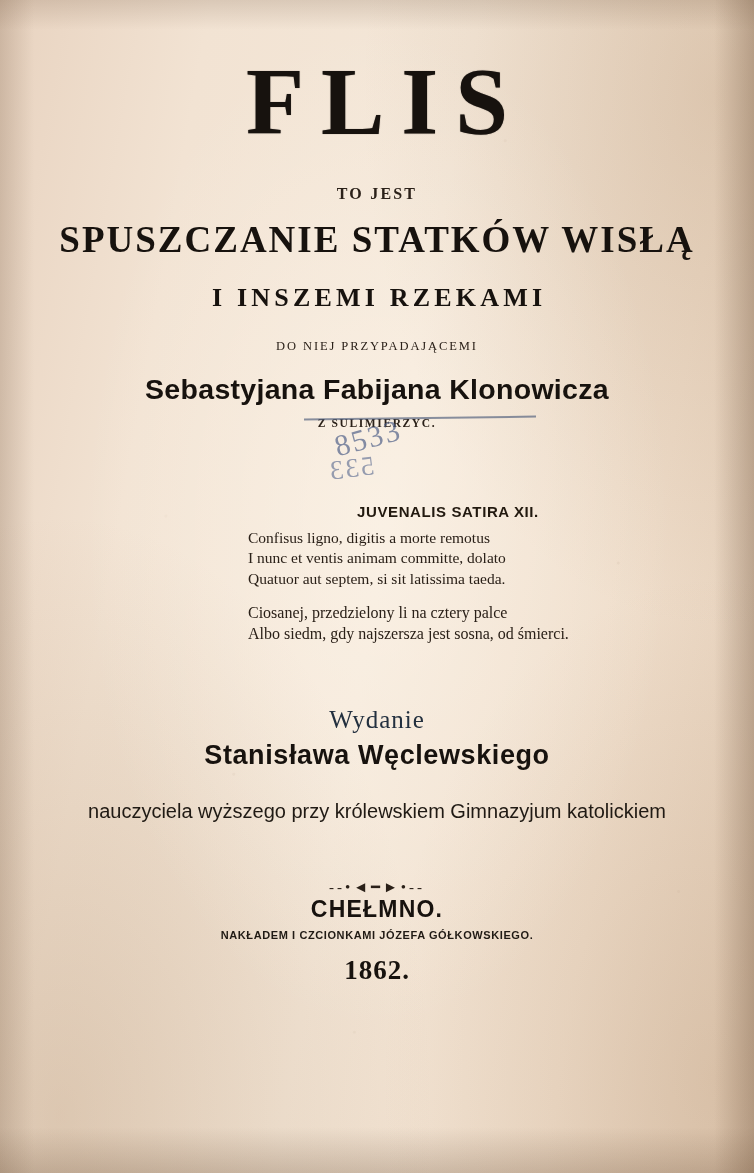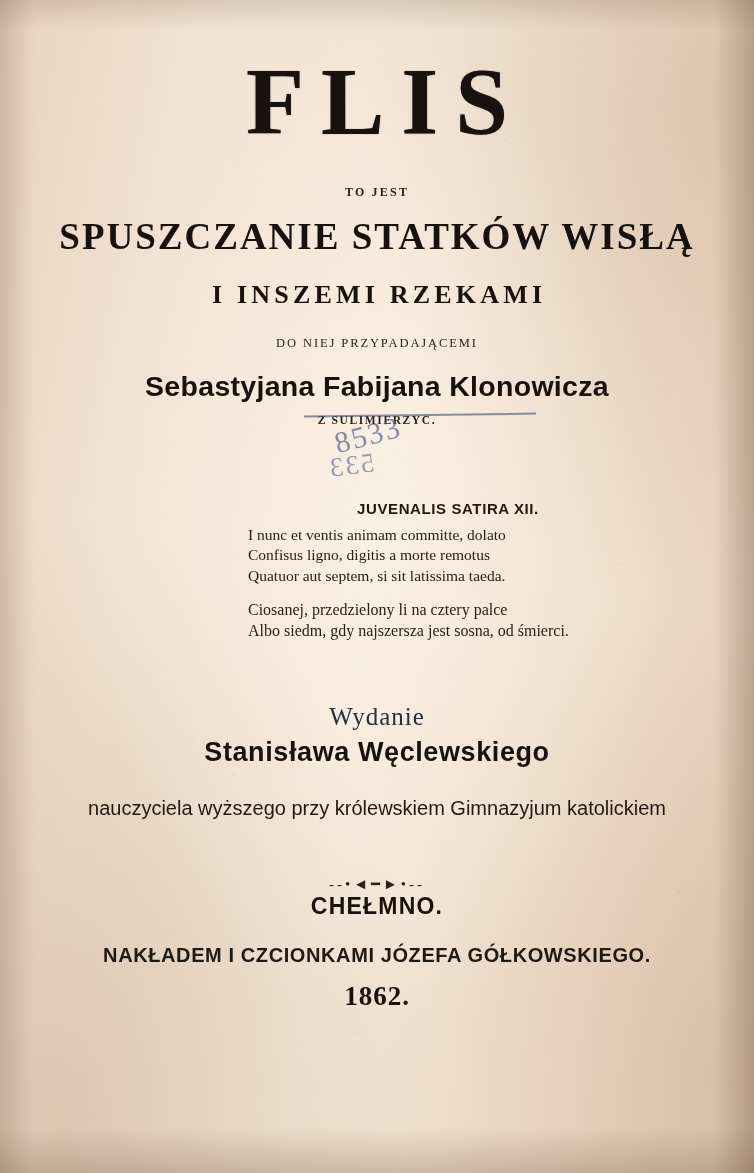--- a/index.html
+++ b/index.html
@@ -68,21 +68,21 @@
     font-size: 95px;
     line-height: 0.98;
     letter-spacing: 17px;
     text-indent: 17px;
     color: #17120e;
     text-shadow: 0 0 1px rgba(23,18,14,.5);
   }
 
   .to-jest {
     margin-top: 36px;
-    font-size: 12px;
+    font-size: 16px;
     letter-spacing: 2.2px;
     font-weight: 700;
     color: #2b2119;
   }
 
   .title-sub1 {
     margin-top: 17px;
     font-weight: 700;
     font-size: 37px;
     letter-spacing: 2.0px;
@@ -232,24 +232,24 @@
 
   
   .city {
     font-family: "Liberation Sans", sans-serif;
     font-weight: 700;
     font-size: 23px;
     letter-spacing: 1.2px;
     color: #17120e;
   }
   .publisher {
-    margin-top: 24px;
-    font-family: "Liberation Sans", sans-serif;
-    font-weight: 700;
-    font-size: 20px;
+    margin-top: 6px;
+    font-family: "Liberation Sans", sans-serif;
+    font-weight: 700;
+    font-size: 11px;
     letter-spacing: 0.6px;
     color: #201a14;
   }
   .year {
     margin-top: 14px;
     font-family: "Liberation Serif", serif;
     font-weight: 700;
     font-size: 27px;
     letter-spacing: 1px;
     color: #17120e;
@@ -280,22 +280,22 @@
 
     <div class="stamp-wrap">
       <div class="stamp-line"></div>
       <div class="stamp-a">8533</div>
       <div class="stamp-b">533</div>
     </div>
 
     <div class="quote-block">
       <div class="quote-head">JUVENALIS SATIRA XII.</div>
       <div class="quote-latin">
+        <p>Confisus ligno, digitis a morte remotus</p>
         <p>I nunc et ventis animam committe, dolato</p>
-        <p>Confisus ligno, digitis a morte remotus</p>
         <p>Quatuor aut septem, si sit latissima taeda.</p>
       </div>
       <div class="quote-pl">
         <p>Ciosanej, przedzielony li na cztery palce</p>
         <p>Albo siedm, gdy najszersza jest sosna, od śmierci.</p>
       </div>
     </div>
 
     <div class="wydanie">Wydanie</div>
     <div class="editor">Stanisława Węclewskiego</div>

